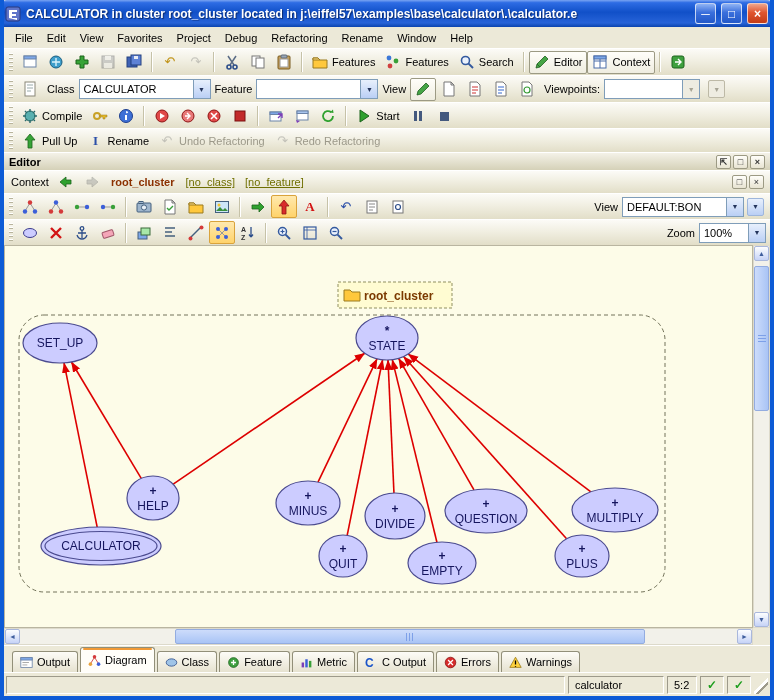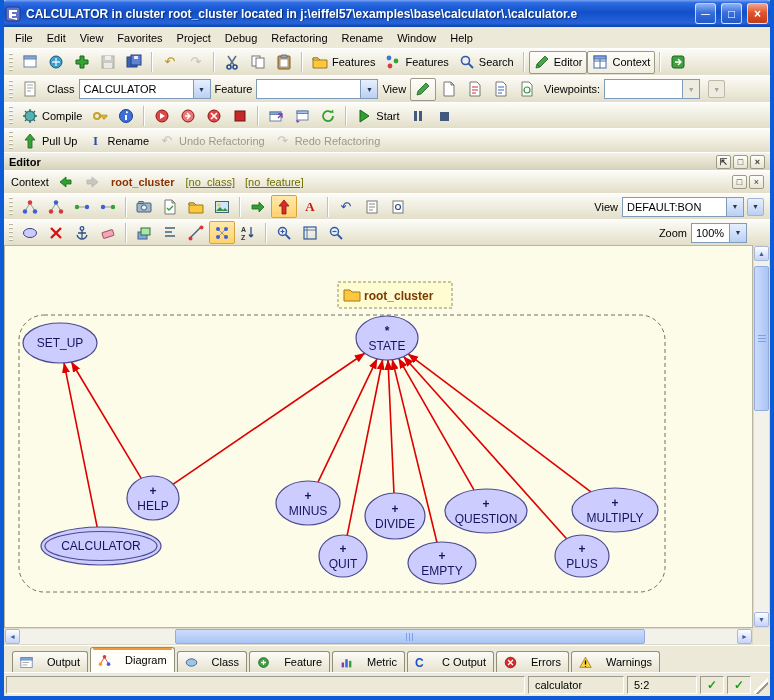--- a/index.html
+++ b/index.html
@@ -51,21 +51,21 @@
   .corner{position:absolute;right:0;bottom:0;width:17px;height:17px;background:#ECE9D8;}
   .sbtn{position:absolute;width:15px;height:15px;display:flex;align-items:center;justify-content:center;font-size:7px;color:#3F5E9E;
     background:linear-gradient(#FDFEFF,#C6D3F7);border:1px solid #A9B7DC;border-radius:2px;}
   .vthumb,.hthumb{position:absolute;background:linear-gradient(90deg,#CDDCFB,#A9C4F5);border:1px solid #93ACE0;border-radius:2px;}
   .hthumb{background:linear-gradient(180deg,#CDDCFB,#A9C4F5);}
   .thumbgrip{position:absolute;left:50%;top:50%;transform:translate(-50%,-50%);width:8px;height:8px;
     background:repeating-linear-gradient(90deg,#7DA0E8 0 1px,rgba(0,0,0,0) 1px 3px);}
   .vthumb .thumbgrip{background:repeating-linear-gradient(180deg,#7DA0E8 0 1px,rgba(0,0,0,0) 1px 3px);}
   
   .tabbar{height:27px;display:flex;align-items:flex-end;gap:2px;padding:0 2px 0 8px;background:#ECE9D8;border-top:1px solid #FFF;}
-  .tab{display:inline-flex;align-items:center;gap:14px;height:21px;padding:0 7px;background:linear-gradient(#FDFCF7,#E6E2D0);
+  .tab{display:inline-flex;align-items:center;gap:4px;height:21px;padding:0 7px;background:linear-gradient(#FDFCF7,#E6E2D0);
     border:1px solid #928F79;border-bottom:none;border-radius:3px 3px 0 0;white-space:nowrap;}
   .tab.active{background:#FFFEF9;height:25px;position:relative;}
   .tab.active::before{content:"";position:absolute;top:0;left:2px;right:2px;height:2px;background:#F19A36;border-radius:2px;}
   .ti{display:inline-block;width:13px;height:13px;flex:none;}
   
   .statusbar{height:24px;display:flex;gap:3px;align-items:stretch;padding:3px 2px 2px;background:#ECE9D8;border-top:1px solid #FFF;}
   .scell{border:1px solid;border-color:#9D9A8B #FFF #FFF #9D9A8B;display:flex;align-items:center;padding:0 6px;white-space:nowrap;}
   .grow{flex:1;}
   .rgrip{width:14px;background:
     linear-gradient(135deg,rgba(0,0,0,0) 0 50%,#fff 50% 60%,#9D9A8B 60% 70%,rgba(0,0,0,0) 70%);}
@@ -578,21 +578,21 @@
         </svg>
       </span>
     <span class="tbtn">
         <svg class="i" viewBox="0 0 16 16">
           <circle cx="6.5" cy="6.5" r="4" fill="#EAF1FC" stroke="#33599E" stroke-width="1.5"></circle>
           <path d="M9.6 9.6L14 14" stroke="#33599E" stroke-width="2"></path>
           <path d="M4.5 6.5h4" stroke="#33599E" stroke-width="1.2"></path>
         </svg>
       </span>
     <span class="lab" style="margin-left:auto">Zoom</span>
-    <span class="combo" style="width:56px;margin-right:20px">
+    <span class="combo" style="width:67px;margin-right:1px">
       <span class="cval">100%</span>
       <span class="carr">▼</span>
     </span>
   </div>
 
   <div class="dwrap">
     <div class="canvas">
       <svg id="dsvg" width="747" height="381">
           <defs>
             <marker id="arr" markerWidth="12" markerHeight="10" refX="10" refY="4" orient="auto" markerUnits="userSpaceOnUse">
@@ -743,21 +743,21 @@
           <path d="M8 1.5L15 14H1z" fill="#FFD23C" stroke="#9A7B1E"></path>
           <path d="M8 5.5v5M8 12.6v1" stroke="#000" stroke-width="1.6"></path>
         </svg>
         <span>Warnings</span>
       </span>
   </div>
 
   <div class="statusbar">
     <span class="scell grow"></span>
     <span class="scell" style="width:96px">calculator</span>
-    <span class="scell" style="width:70px">5:2</span>
+    <span class="scell" style="width:30px">5:2</span>
     <span class="scell" style="width:24px;justify-content:center">
         <span class="chk">✓</span>
       </span>
     <span class="scell" style="width:24px;justify-content:center">
         <span class="chk">✓</span>
       </span>
     <span class="rgrip"></span>
   </div>
 
 </div>

